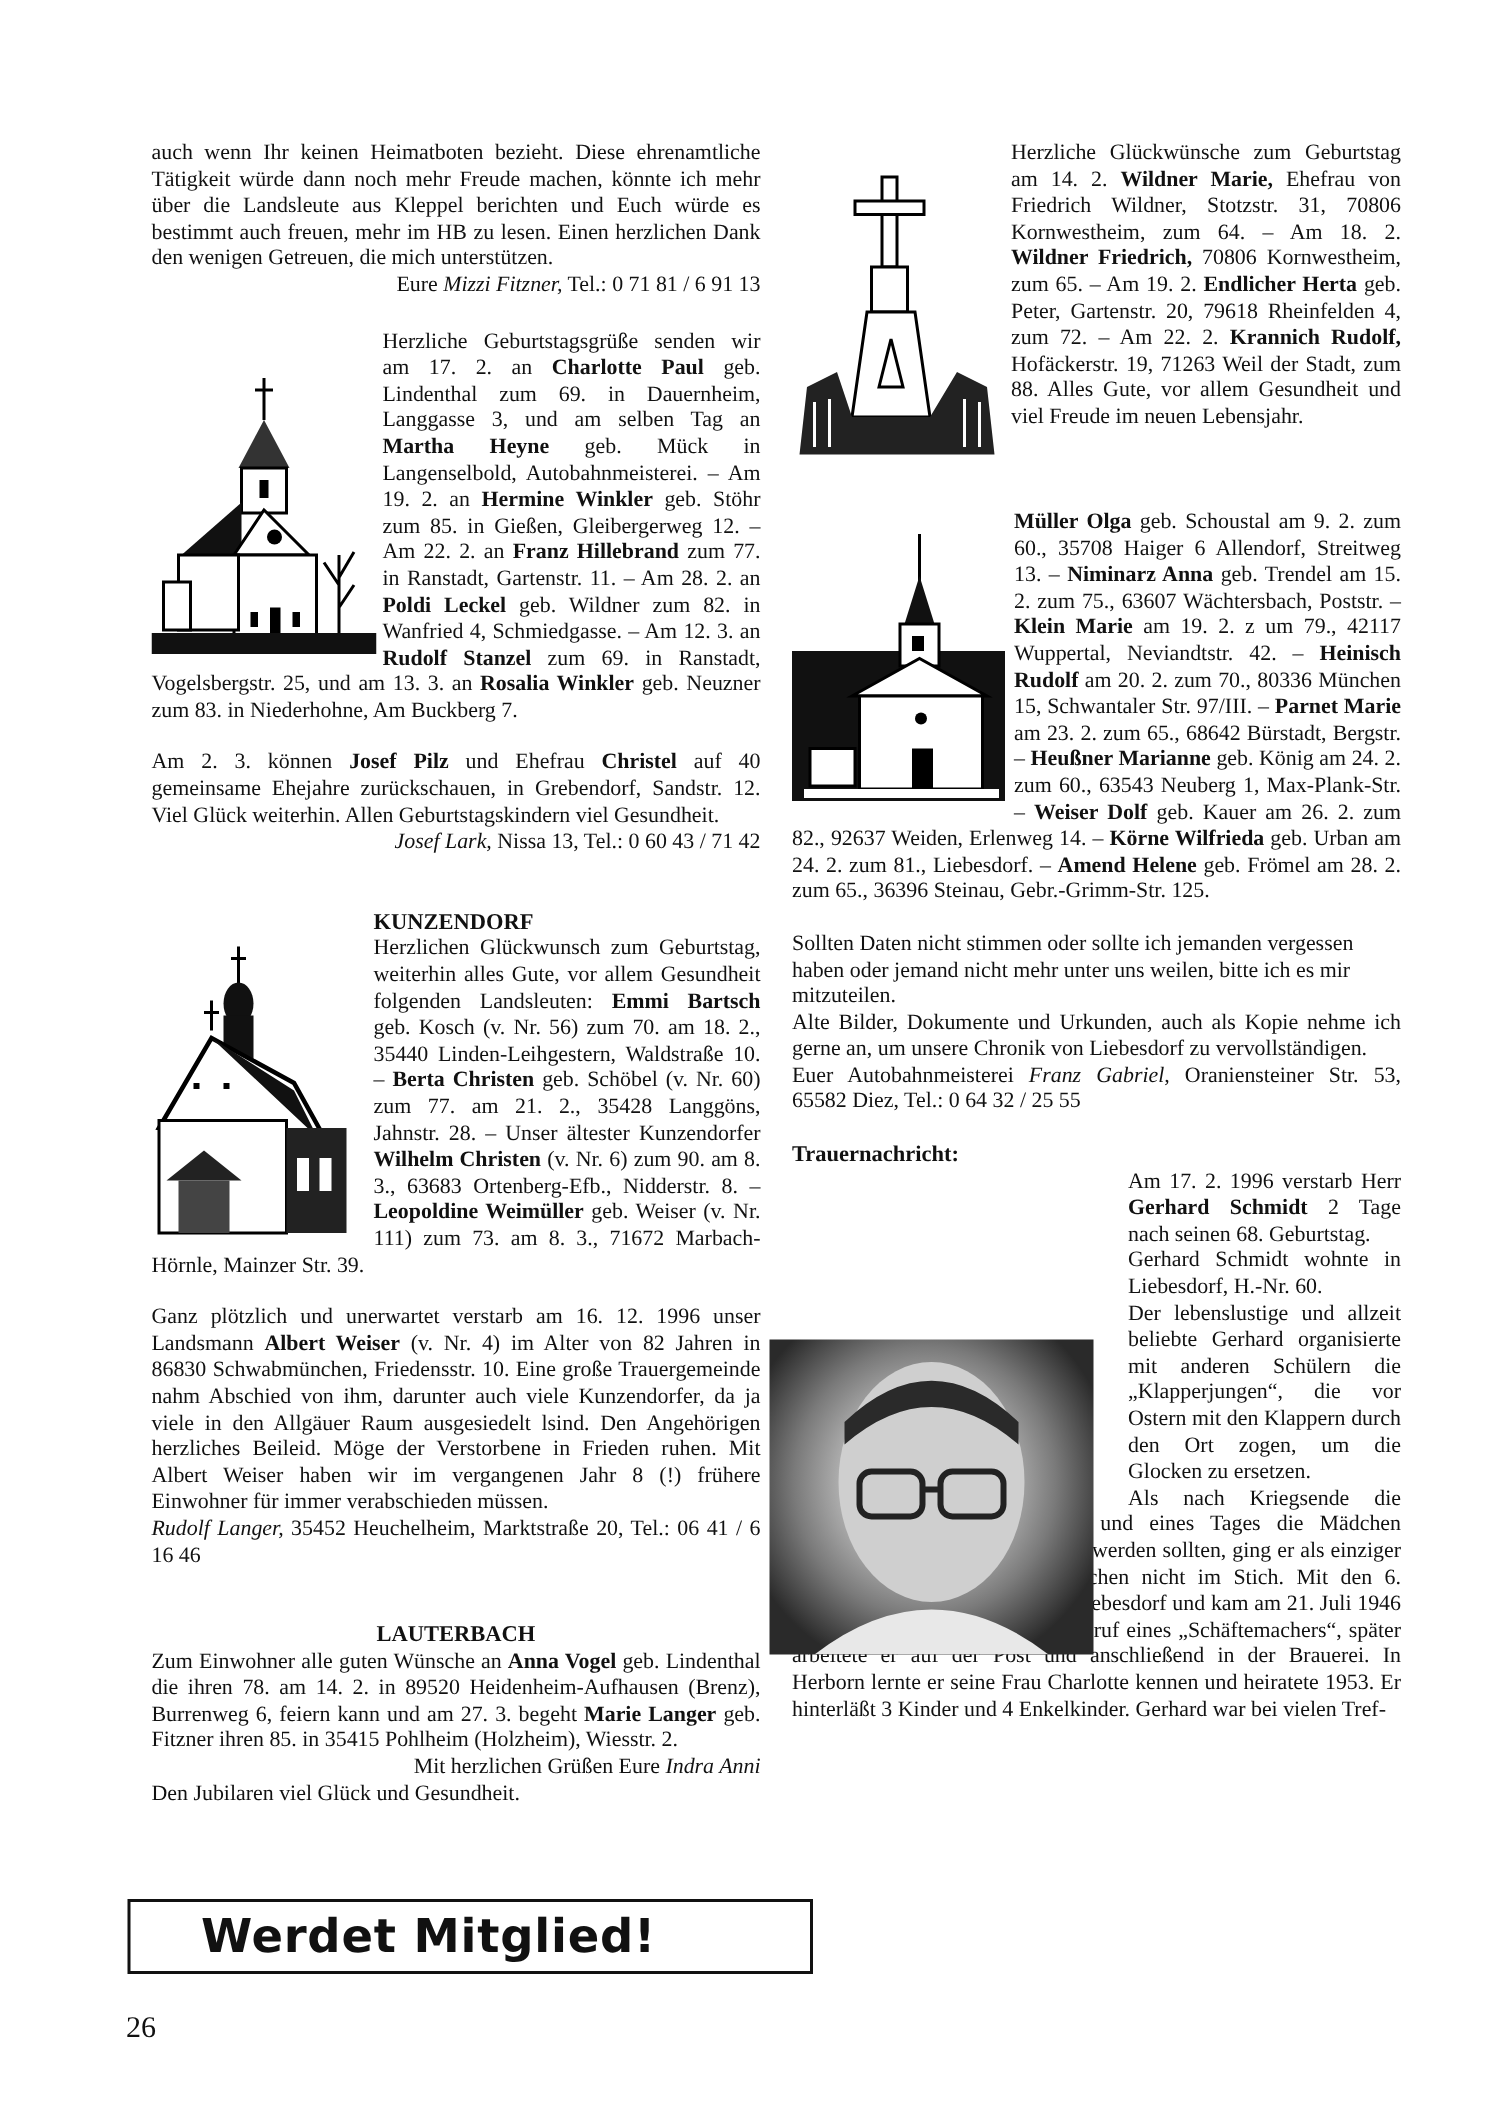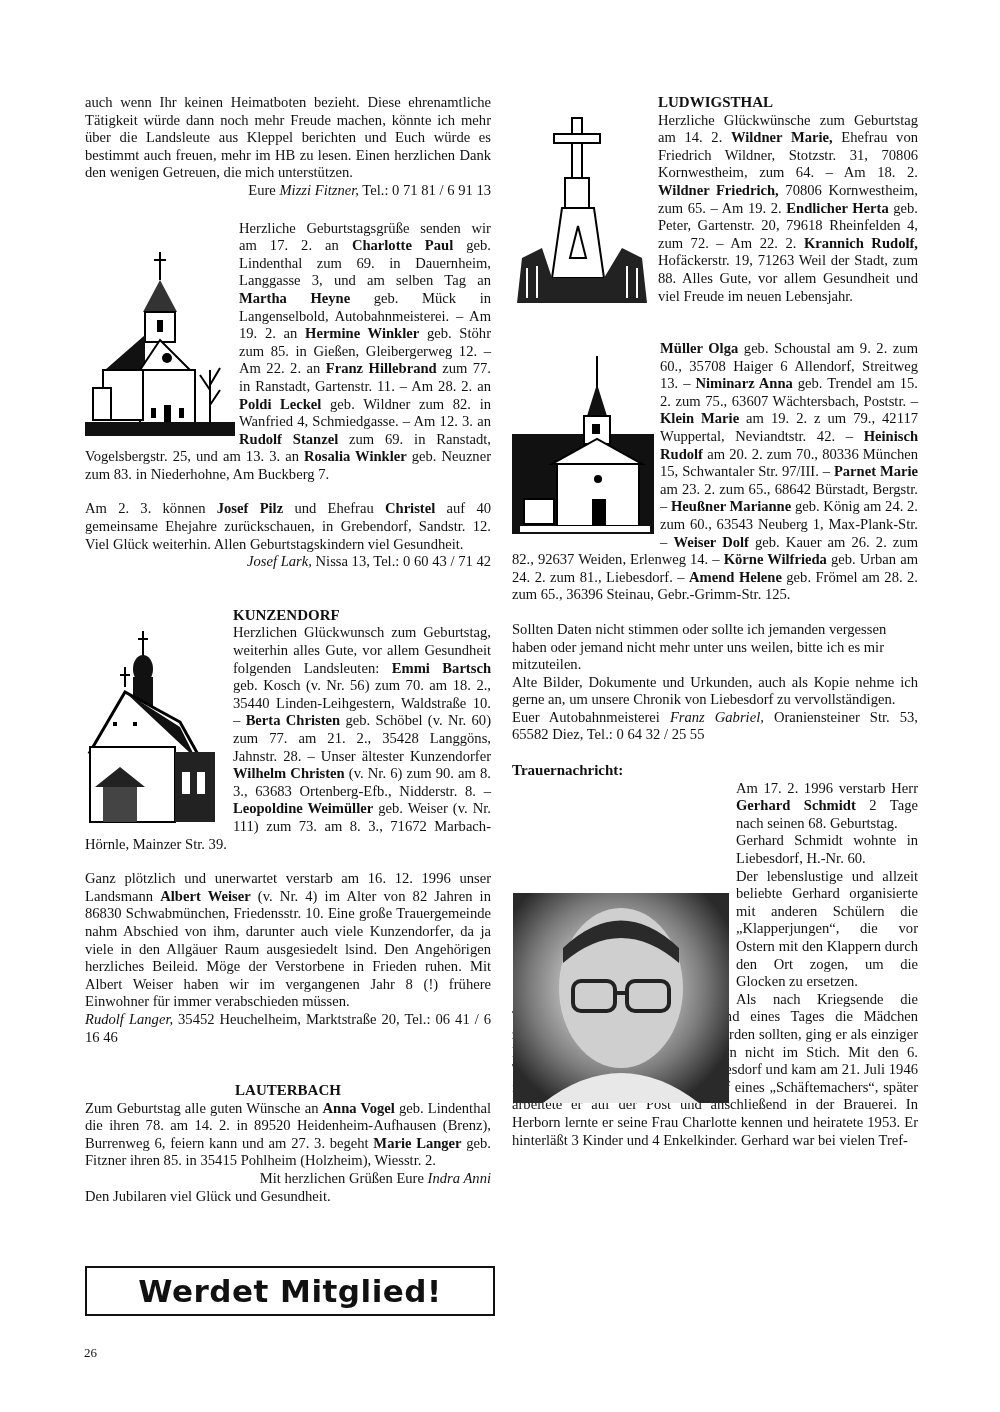--- a/index.html
+++ b/index.html
@@ -1,28 +1,28 @@
 <!DOCTYPE html>
 <html><head>
 <meta charset="utf-8">
 <style>
   html, body { margin:0; padding:0; background:#fff; }
   body { width:1000px; height:1412px; position:relative; overflow:hidden;
          font-family:"Liberation Serif", serif; color:#111; font-size:14.6px; line-height:17.6px; }
-  .col { position:absolute; }
+  .col { position:absolute;margin-left:16px; }
   .p { margin:0; text-align:justify; }
   .right { text-align:right;font-family:Liberation Serif, serif; }
   .h { font-weight:bold; margin:0; font-size:15px; }
   b { font-weight:bold; }
   i { font-style:italic; }
   .float { float:left; }
   .banner { position:absolute; left:85px; top:1266px; width:406px; height:46px;
-            border:2px solid #111; text-align:center; font-family:"DejaVu Sans", sans-serif;
-            font-weight:bold; font-size:31px; line-height:46px; letter-spacing:0.5px; }
-  .pagenum { position:absolute; left:84px; top:1344px; font-size:13px; }
+            border:2px solid #111; font-family:"DejaVu Sans", sans-serif;
+            font-weight:bold; font-size:31px; line-height:46px; letter-spacing:0.5px;padding-left:47px; }
+  .pagenum { position:absolute; left:84px; top:1344px; font-size:20px; }
   .photo { position:absolute; left:513px; top:893px; width:216px; height:210px;
            background: radial-gradient(ellipse at 48% 45%, #d9d9d9 0%, #bdbdbd 30%, #7a7a7a 55%, #2a2a2a 80%);
            overflow:hidden; }
 </style>
 </head>
 <body>
 
 <div class="col" style="left:85px; top:94px; width:406px;">
   <p class="p">auch wenn Ihr keinen Heimatboten bezieht. Diese ehrenamtliche Tätigkeit würde dann noch mehr Freude machen, könnte ich mehr über die Landsleute aus Kleppel berichten und Euch würde es bestimmt auch freuen, mehr im HB zu lesen. Einen herzlichen Dank den wenigen Getreuen, die mich unterstützen.</p>
   <p class="p right"><span>Eure </span><i>Mizzi Fitzner,</i><span> Tel.: 0 71 81 / 6 91 13</span></p>
@@ -76,41 +76,40 @@
     <p class="h">KUNZENDORF</p>
     <p class="p"><span>Herzlichen Glückwunsch zum Geburtstag, weiterhin alles Gute, vor allem Gesundheit folgenden Landsleuten: </span><b>Emmi Bartsch</b><span> geb. Kosch (v. Nr. 56) zum 70. am 18. 2., 35440 Linden-Leihgestern, Waldstraße 10. – </span><b>Berta Christen</b><span> geb. Schöbel (v. Nr. 60) zum 77. am 21. 2., 35428 Langgöns, Jahnstr. 28. – Unser ältester Kunzendorfer </span><b>Wilhelm Christen</b><span> (v. Nr. 6) zum 90. am 8. 3., 63683 Ortenberg-Efb., Nidderstr. 8. – </span><b>Leopoldine Weimüller</b><span> geb. Weiser (v. Nr. 111) zum 73. am 8. 3., 71672 Marbach-Hörnle, Mainzer Str. 39.</span></p>
     <div style="height:17px; clear:both"></div>
     <p class="p"><span>Ganz plötzlich und unerwartet verstarb am 16. 12. 1996 unser Landsmann </span><b>Albert Weiser</b><span> (v. Nr. 4) im Alter von 82 Jahren in 86830 Schwabmünchen, Friedensstr. 10. Eine große Trauergemeinde nahm Abschied von ihm, darunter auch viele Kunzendorfer, da ja viele in den Allgäuer Raum ausgesiedelt lsind. Den Angehörigen herzliches Beileid. Möge der Verstorbene in Frieden ruhen. Mit Albert Weiser haben wir im vergangenen Jahr 8 (!) frühere Einwohner für immer verabschieden müssen.</span></p>
     <p class="p"><i>Rudolf Langer,</i><span> 35452 Heuchelheim, Marktstraße 20, Tel.: 06 41 / 6 16 46</span></p>
   </div>
 
   <div style="height:36px"></div>
   <div>
     <p class="h" style="text-align:center">LAUTERBACH</p>
-    <p class="p"><span>Zum Geburtstag alle guten Wünsche an </span><b>Anna Vogel</b><span> geb. Lindenthal die ihren 78. am 14. 2. in 89520 Heidenheim-Aufhausen (Brenz), Burrenweg 6, feiern kann und am 27. 3. begeht </span><b>Marie Langer</b><span> geb. Fitzner ihren 85. in 35415 Pohlheim (Holzheim), Wiesstr. 2.</span></p>
+    <p class="p"><span>Zum Einwohner alle guten Wünsche an </span><b>Anna Vogel</b><span> geb. Lindenthal die ihren 78. am 14. 2. in 89520 Heidenheim-Aufhausen (Brenz), Burrenweg 6, feiern kann und am 27. 3. begeht </span><b>Marie Langer</b><span> geb. Fitzner ihren 85. in 35415 Pohlheim (Holzheim), Wiesstr. 2.</span></p>
     <p class="p right"><span>Mit herzlichen Grüßen Eure </span><i>Indra Anni</i></p>
     <p class="p">Den Jubilaren viel Glück und Gesundheit.</p>
   </div>
 </div>
 
 <div class="banner">Werdet Mitglied!</div>
 <div class="pagenum">26</div>
 
 <div class="col" style="left:512px; top:94px; width:406px;">
   <div>
     <svg class="float" width="140" height="198" viewBox="0 0 140 198" style="margin:14px 6px 0 0;">
       <rect x="60" y="10" width="10" height="60" fill="#fff" stroke="#000" stroke-width="2"></rect>
       <rect x="42" y="26" width="46" height="9" fill="#fff" stroke="#000" stroke-width="2"></rect>
       <rect x="53" y="70" width="24" height="30" fill="#fff" stroke="#000" stroke-width="2"></rect>
       <polygon points="40,170 50,100 82,100 92,170" fill="#fff" stroke="#000" stroke-width="2"></polygon>
       <polygon points="58,150 66,118 74,150" fill="none" stroke="#000" stroke-width="2"></polygon>
       <path d="M5,195 L10,150 L30,140 L40,170 L92,170 L110,140 L130,150 L135,195 Z" fill="#222"></path>
       <path d="M15,160 L15,190 M25,158 L25,190 M115,158 L115,190 M125,160 L125,190" stroke="#fff" stroke-width="2"></path>
     </svg>
-    <p class="h">LUDWIGSTHAL</p>
     <p class="p"><span>Herzliche Glückwünsche zum Geburtstag am 14. 2. </span><b>Wildner Marie,</b><span> Ehefrau von Friedrich Wildner, Stotzstr. 31, 70806 Kornwestheim, zum 64. – Am 18. 2. </span><b>Wildner Friedrich,</b><span> 70806 Kornwestheim, zum 65. – Am 19. 2. </span><b>Endlicher Herta</b><span> geb. Peter, Gartenstr. 20, 79618 Rheinfelden 4, zum 72. – Am 22. 2. </span><b>Krannich Rudolf,</b><span> Hofäckerstr. 19, 71263 Weil der Stadt, zum 88.</span><span> Alles Gute, vor allem Gesundheit und viel Freude im neuen Lebensjahr.</span></p>
   </div>
 
   <div style="height:34px; clear:both"></div>
   <div>
     <svg class="float" width="142" height="180" viewBox="0 0 142 180" style="margin:14px 6px 0 0;">
       <rect x="0" y="80" width="142" height="100" fill="#111"></rect>
       <line x1="85" y1="2" x2="85" y2="50" stroke="#000" stroke-width="2"></line>
       <polygon points="85,30 75,62 95,62" fill="#111"></polygon>
       <rect x="72" y="62" width="26" height="28" fill="#fff" stroke="#000" stroke-width="2"></rect>

